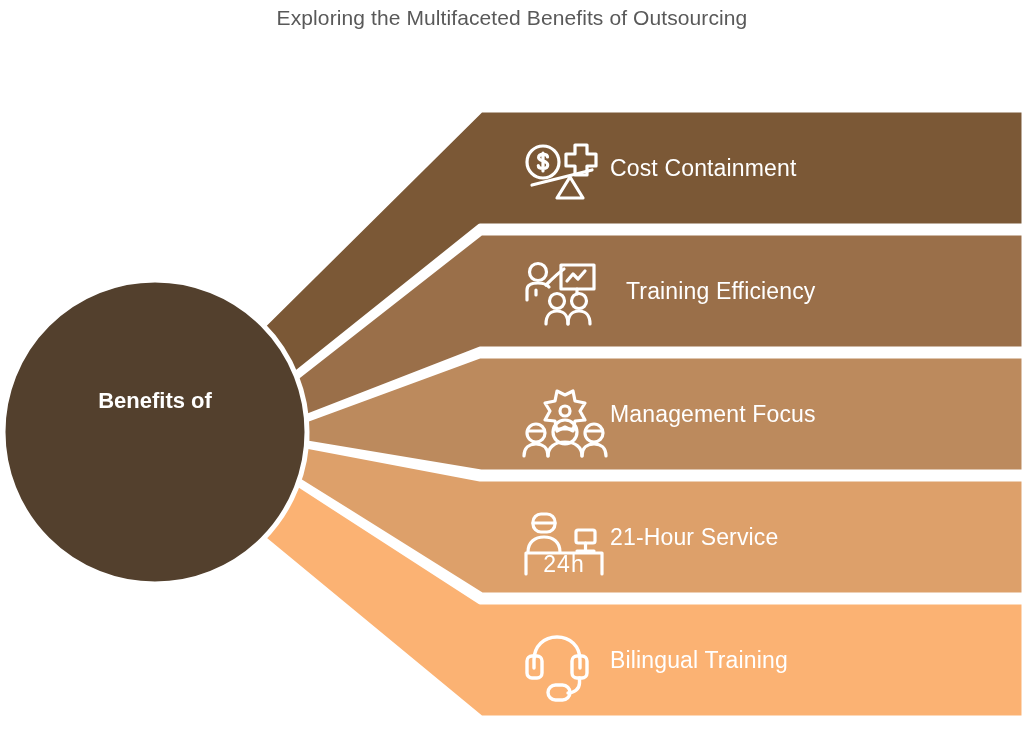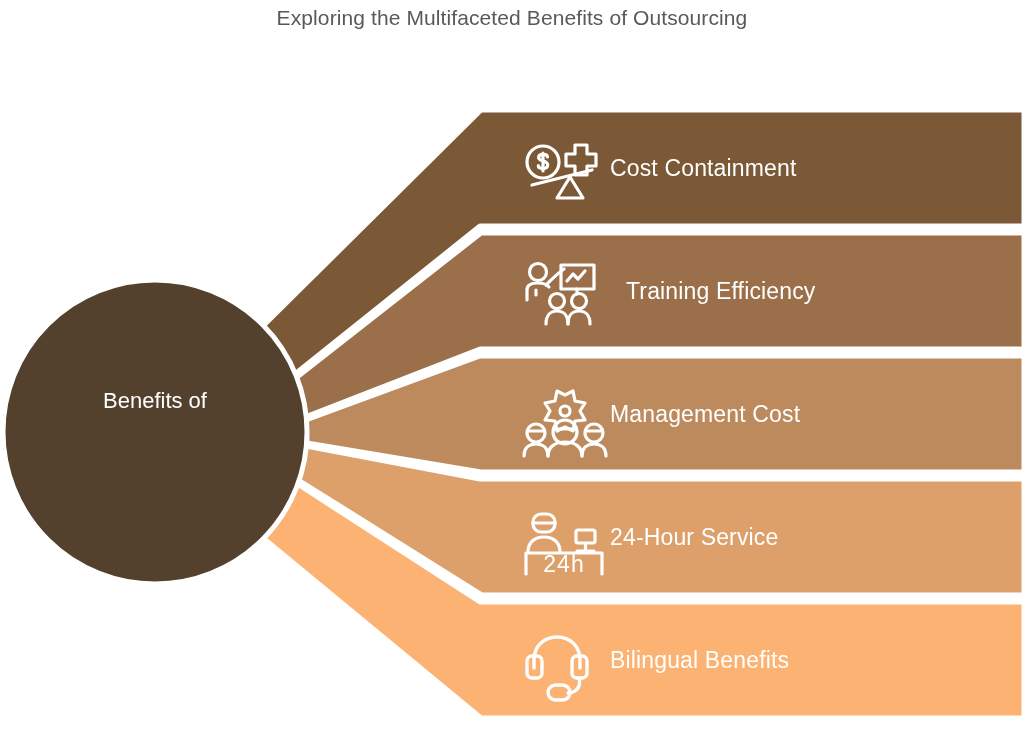--- a/index.html
+++ b/index.html
@@ -44,21 +44,21 @@
     letter-spacing: 0.15px;
   }
   #hub-label {
     position: absolute;
     left: 35px;
     top: 385px;
     width: 240px;
     text-align: center;
     color: #ffffff;
     font-size: 22px;
-    font-weight: normal;
+    font-weight: bold;
     line-height: 31px;
     pointer-events: none;
   }
 </style>
 </head>
 <body>
 
 <div id="diagram-title">Exploring the Multifaceted Benefits of Outsourcing</div>
 
 <svg id="infographic-stage" viewBox="0 0 1024 730" width="1024" height="730" xmlns="http://www.w3.org/2000/svg">
@@ -131,15 +131,15 @@
   </g>
 
 </svg>
 
 <div id="hub-label">
   <div>Benefits of</div>
 </div>
 
 <div class="band-label" style="top:168px;">Cost Containment</div>
 <div class="band-label" style="top:291px;margin-left:16px;">Training Efficiency</div>
-<div class="band-label" style="top:414px;">Management Cost</div>
-<div class="band-label" style="top:537px;">24-Hour Service</div>
-<div class="band-label" style="top:660px;">Bilingual Benefits</div>
+<div class="band-label" style="top:414px;">Management Focus</div>
+<div class="band-label" style="top:537px;">21-Hour Service</div>
+<div class="band-label" style="top:660px;">Bilingual Training</div>
 
 </body></html>

